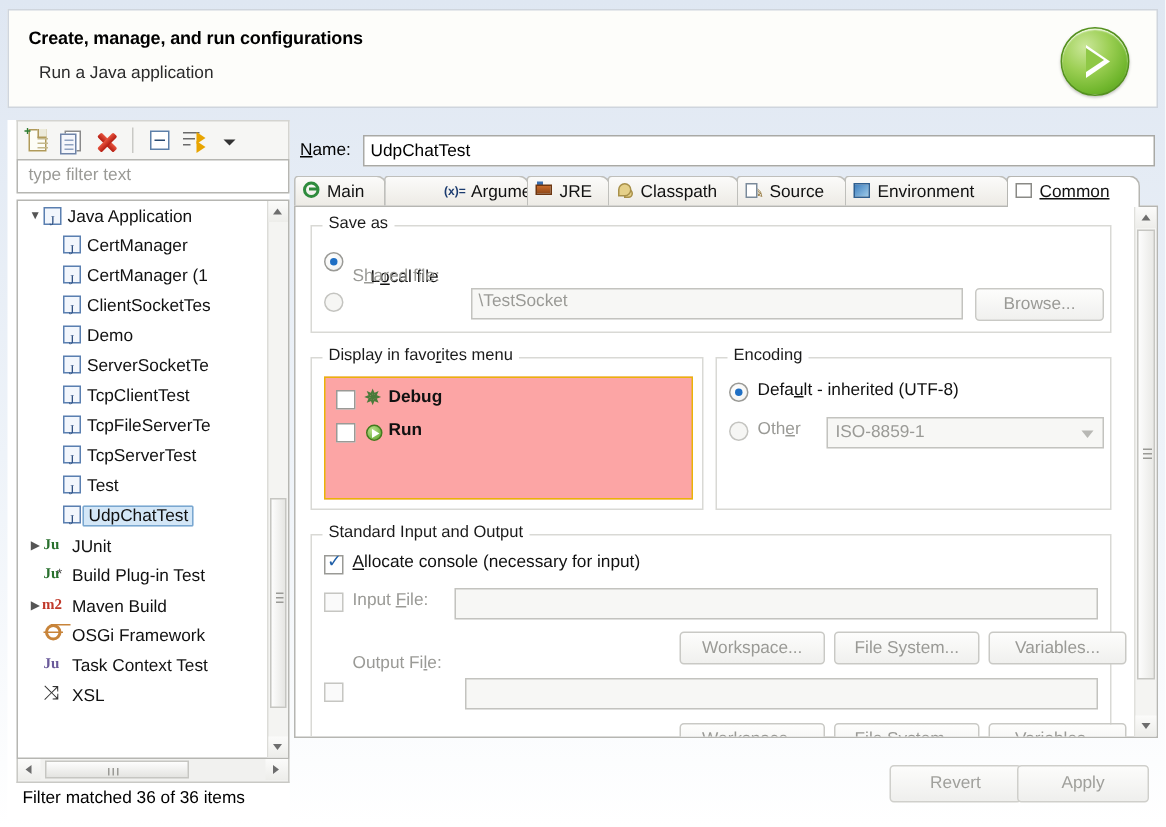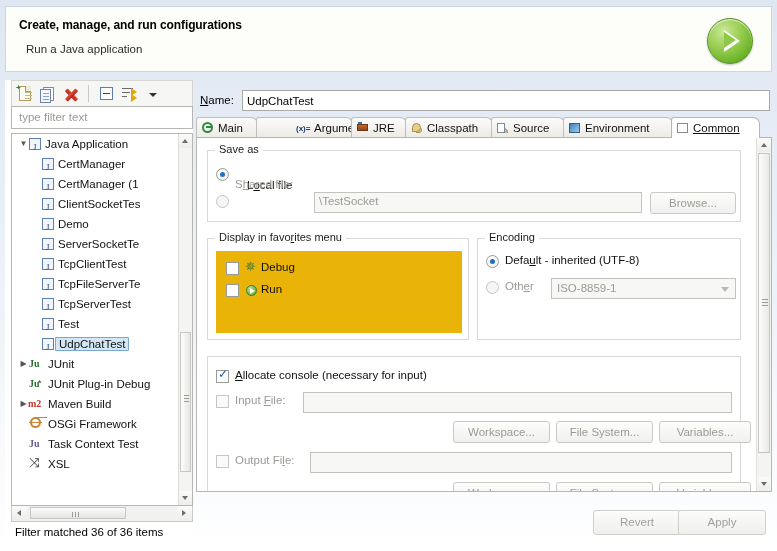--- a/index.html
+++ b/index.html
@@ -348,22 +348,22 @@
   .tfield.dis { background: #f7f7f5; color:#9a9a96; }
   .btn {
     position: absolute; height: 22px; box-sizing: border-box;
     border: 1px solid #c9c9c5; border-radius: 3px;
     background: linear-gradient(180deg,#fdfdfc,#f0f0ee);
     font-size: 11.5px; color: #9a9a96; text-align: center; line-height: 20px;
     cursor: default;
     font-family: "Liberation Sans", sans-serif;
   }
   .listbox {
-    position: absolute; background: #eab308;
-    border: 3px solid #eab308; box-sizing: border-box;
+    position: absolute; background: #fca5a5;
+    border: 1px solid #eab308; box-sizing: border-box; font-weight: bold;
   }
   .combo {
     position: absolute; height: 21px; box-sizing: border-box;
     border: 1px solid #c3c3bf; background: #f7f7f5;
   }
   .combo .ctxt { position:absolute; left:5px; top:3px; font-size:11.5px; color:#9a9a96;}
   .combo .carr { position:absolute; right:6px; top:8px; width:0;height:0;
     border-left:4px solid transparent;border-right:4px solid transparent;border-top:5px solid #b8b8b4;}
 
   .fav-item { position: absolute; font-size: 11.5px; color:#111; }
@@ -497,21 +497,21 @@
       <div class="tree-row indent2">
         <span class="ico ico-java"></span><span class="lbl">Test</span>
       </div>
       <div class="tree-row indent2 sel">
         <span class="ico ico-java"></span><span class="lbl">UdpChatTest</span>
       </div>
       <div class="tree-row indent1">
         <span class="arrow">▶</span><span class="ico ico-junit"></span><span class="lbl">JUnit</span>
       </div>
       <div class="tree-row indent1b">
-        <span class="ico ico-junitp"></span><span class="lbl">JUnit Plug-in Debug</span>
+        <span class="ico ico-junitp"></span><span class="lbl">Build Plug-in Test</span>
       </div>
       <div class="tree-row indent1">
         <span class="arrow">▶</span><span class="ico ico-m2"></span><span class="lbl">Maven Build</span>
       </div>
       <div class="tree-row indent1b">
         <span class="ico ico-osgi"></span><span class="lbl">OSGi Framework</span>
       </div>
       <div class="tree-row indent1b">
         <span class="ico ico-task"></span><span class="lbl">Task Context Test</span>
       </div>
@@ -596,34 +596,35 @@
         <div class="lbl-txt" style="left:27px; top:15px;">Defa<span class="ulr">u</span>lt - inherited (UTF-8)</div>
         <div class="radio dis" style="left:8px; top:42px;"></div>
         <div class="lbl-txt lbl-dis" style="left:27px; top:41px;">Oth<span class="ulr">e</span>r</div>
         <div class="combo" style="left:73px; top:39px; width:185px;">
           <span class="ctxt">ISO-8859-1</span>
           <span class="carr"></span>
         </div>
       </div>
 
       <div class="group" style="left:10px; top:218px; width:534px; height:140px;">
+        <div class="gtitle">Standard Input and Output</div>
 
         <div class="check on" style="left:8px; top:13px;"></div>
         <div class="lbl-txt" style="left:27px; top:12px;"><span class="ulr">A</span>llocate console (necessary for input)</div>
 
         <div class="check dis" style="left:8px; top:38px;"></div>
         <div class="lbl-txt lbl-dis" style="left:27px; top:37px;">Input <span class="ulr">F</span>ile:</div>
         <div class="tfield dis" style="left:95px; top:35px; width:429px;"></div>
 
         <div class="btn" style="left:245px; top:64px; width:97px;">Workspace...</div>
         <div class="btn" style="left:348px; top:64px; width:97px;">File System...</div>
         <div class="btn" style="left:451px; top:64px; width:92px;">Variables...</div>
 
         <div class="check dis" style="left:8px; top:98px;"></div>
-        <div class="lbl-txt lbl-dis" style="left:27px; top:97px;">Output Fi<span class="ulr">l</span>e:</div>
+        <div class="lbl-txt lbl-dis" style="left:27px; top:79px;">Output Fi<span class="ulr">l</span>e:</div>
         <div class="tfield dis" style="left:102px; top:95px; width:422px;"></div>
 
         <div class="btn" style="left:245px; top:125px; width:97px;">Workspace...</div>
         <div class="btn" style="left:348px; top:125px; width:97px;">File System...</div>
         <div class="btn" style="left:451px; top:125px; width:92px;">Variables...</div>
       </div>
 
       <div id="content-vscroll">
         <div class="cs-up"></div>
         <div id="content-vthumb"></div>

